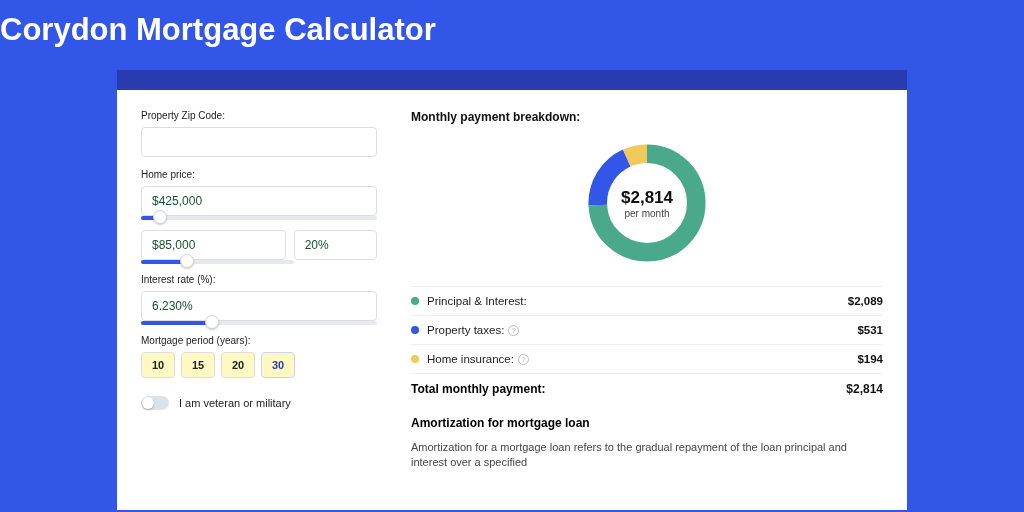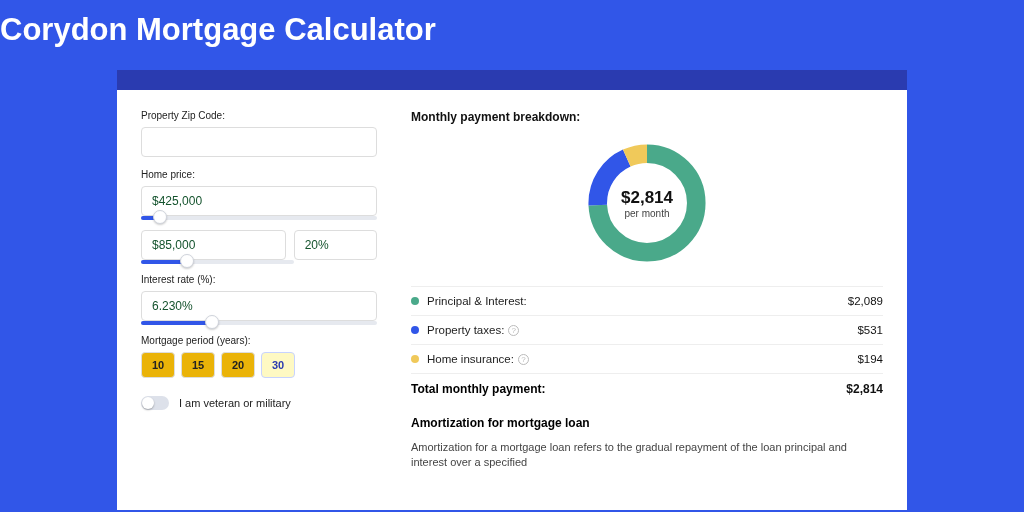--- a/index.html
+++ b/index.html
@@ -12,39 +12,39 @@
   .label { font-size: 10px; color: #222; margin-bottom: 6px; }
   .field { width: 100%; border: 1px solid #ddd; border-radius: 4px; height: 30px; padding: 0 10px; font-size: 12px; color: #14532d; margin-bottom: 2px; }
   .field-group { margin-bottom: 10px; }
   .slider { position: relative; height: 4px; background: #e6e9ef; border-radius: 2px; margin-top: -2px; }
   .slider .fill { position: absolute; height: 100%; background: #3156e8; border-radius: 2px; }
   .slider .thumb { position: absolute; width: 14px; height: 14px; background: #fff; border: 1px solid #d0d4dc; border-radius: 50%; top: -6px; transform: translateX(-50%); box-shadow: 0 1px 2px rgba(0,0,0,.2); }
   .two-col { display: flex; gap: 8px; }
   .two-col .field:first-child { flex: 2; }
   .two-col .field:last-child { flex: 1; }
   .period-row { display: flex; gap: 6px; margin-top: 2px; }
-  .period-btn { width: 34px; height: 26px; border: 1px solid #ddd; border-radius: 4px; background: #eab308; font-size: 11px; font-weight: 600; color: #222; display: flex; align-items: center; justify-content: center; cursor: pointer; }
+  .period-btn { width: 34px; height: 26px; border: 1px solid #ddd; border-radius: 4px; background: #fef9c3; font-size: 11px; font-weight: 600; color: #222; display: flex; align-items: center; justify-content: center; cursor: pointer; }
   .period-btn.active { background: #fef9c3; border-color: #c7d3ff; color: #2a3bb0; }
   .toggle-row { display: flex; align-items: center; gap: 10px; margin-top: 18px; }
   .toggle { width: 28px; height: 14px; background: #dde1ea; border-radius: 10px; position: relative; }
   .toggle .knob { position: absolute; width: 12px; height: 12px; background: #fff; border-radius: 50%; top: 1px; left: 1px; box-shadow: 0 1px 2px rgba(0,0,0,.3); }
   .toggle-label { font-size: 11px; color: #222; }
   .section-title { font-size: 12px; font-weight: 700; color: #111; margin-bottom: 14px; }
   .donut-wrap { display: flex; justify-content: center; margin-bottom: 18px; }
   .donut { position: relative; width: 130px; height: 130px; }
   .donut svg { width: 100%; height: 100%; transform: rotate(-90deg); }
   .donut-center { position: absolute; inset: 0; display: flex; flex-direction: column; align-items: center; justify-content: center; }
   .donut-value { font-size: 17px; font-weight: 800; color: #111; }
   .donut-label { font-size: 10px; color: #444; }
   .legend { border-bottom: 1px solid #eee; }
   .legend-row { display: flex; align-items: center; padding: 8px 0; border-top: 1px solid #eee; font-size: 11.5px; }
   .legend-row:first-child { border-top: 1px solid #eee; }
   .dot { width: 8px; height: 8px; border-radius: 50%; margin-right: 8px; }
   .legend-label { color: #222; display: flex; align-items: center; gap: 4px; }
-  .legend-value { margin-left: auto; font-weight: 400; color: #111; }
+  .legend-value { margin-left: auto; font-weight: 700; color: #111; }
   .info-icon { width: 11px; height: 11px; border: 1px solid #bbb; border-radius: 50%; font-size: 8px; color: #bbb; display: inline-flex; align-items: center; justify-content: center; }
   .total-row { display: flex; padding: 8px 0; font-size: 12px; font-weight: 700; }
   .total-row .legend-value { font-weight: 700; }
   .amort { margin-top: 12px; }
   .amort-title { font-size: 12px; font-weight: 700; margin-bottom: 10px; }
   .amort-text { font-size: 11px; color: #444; line-height: 1.4; }
 </style>
 </head>
 <body>
 

